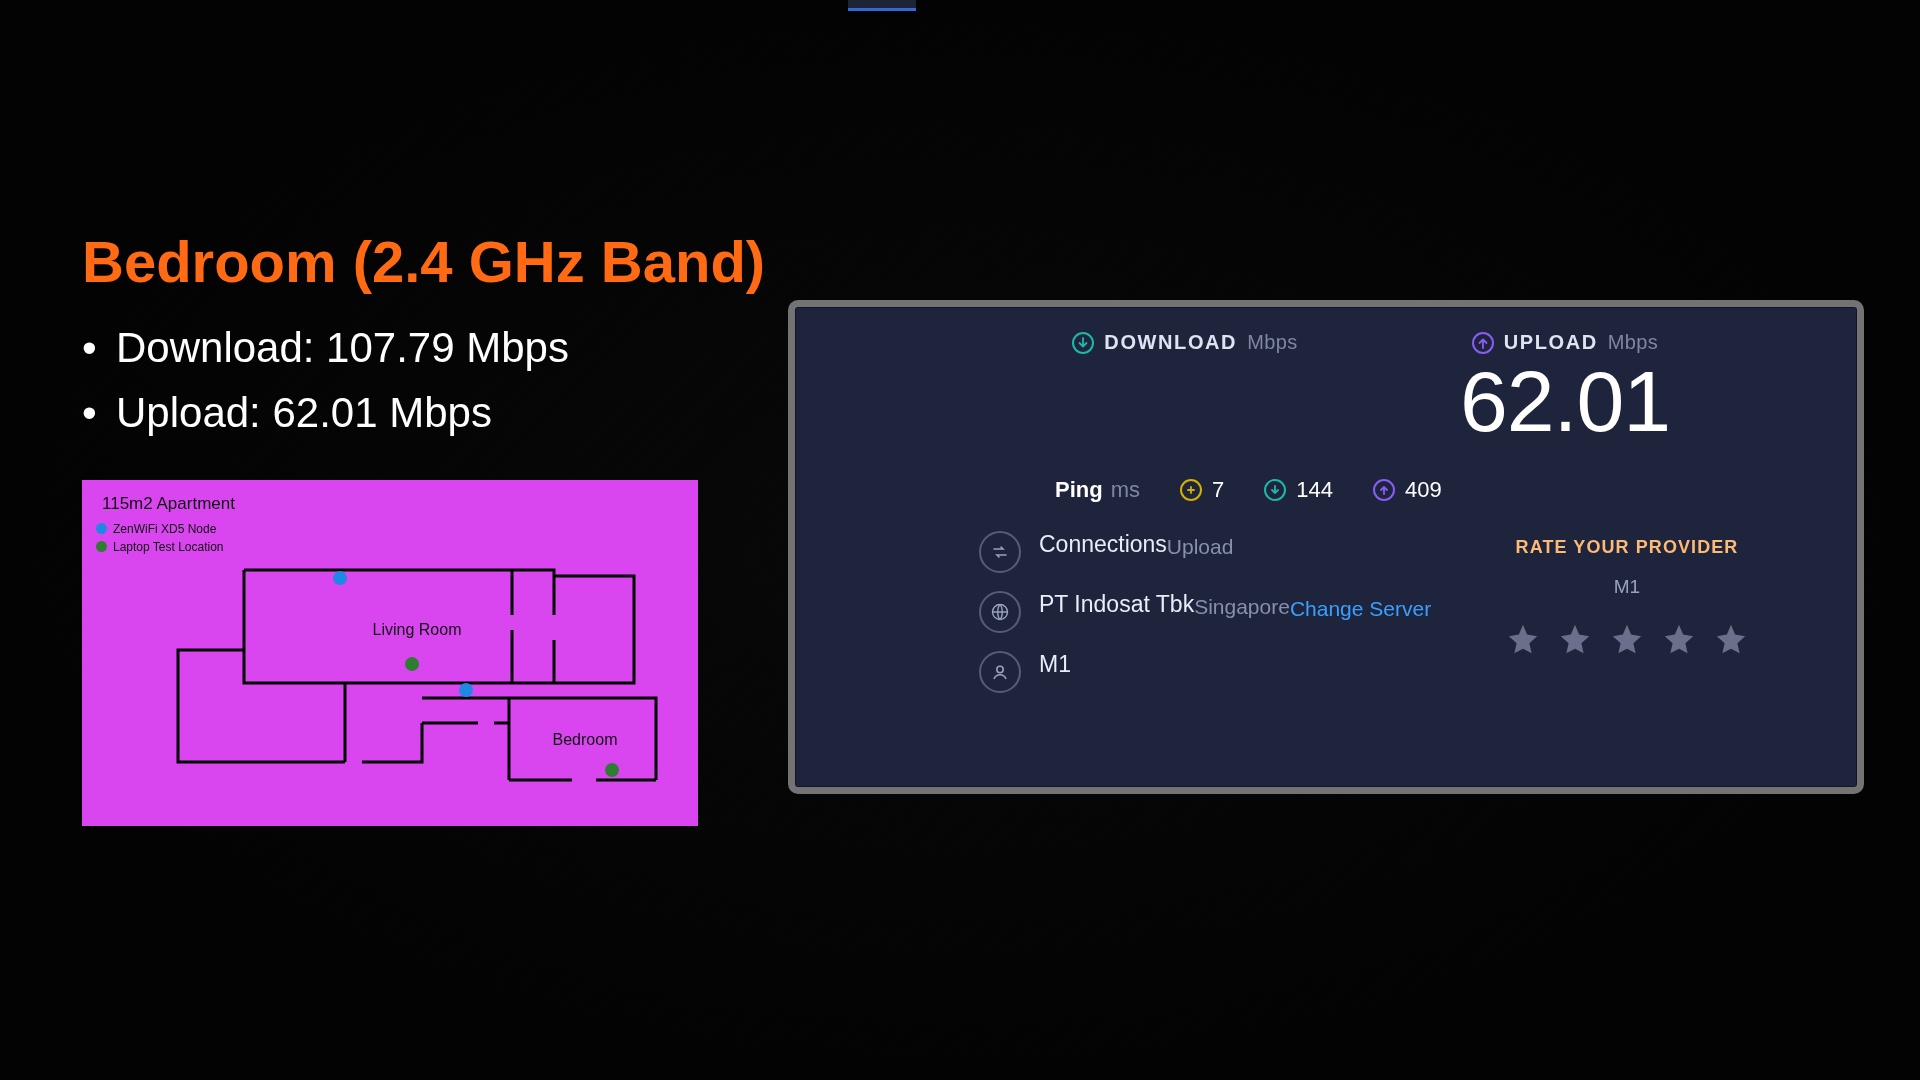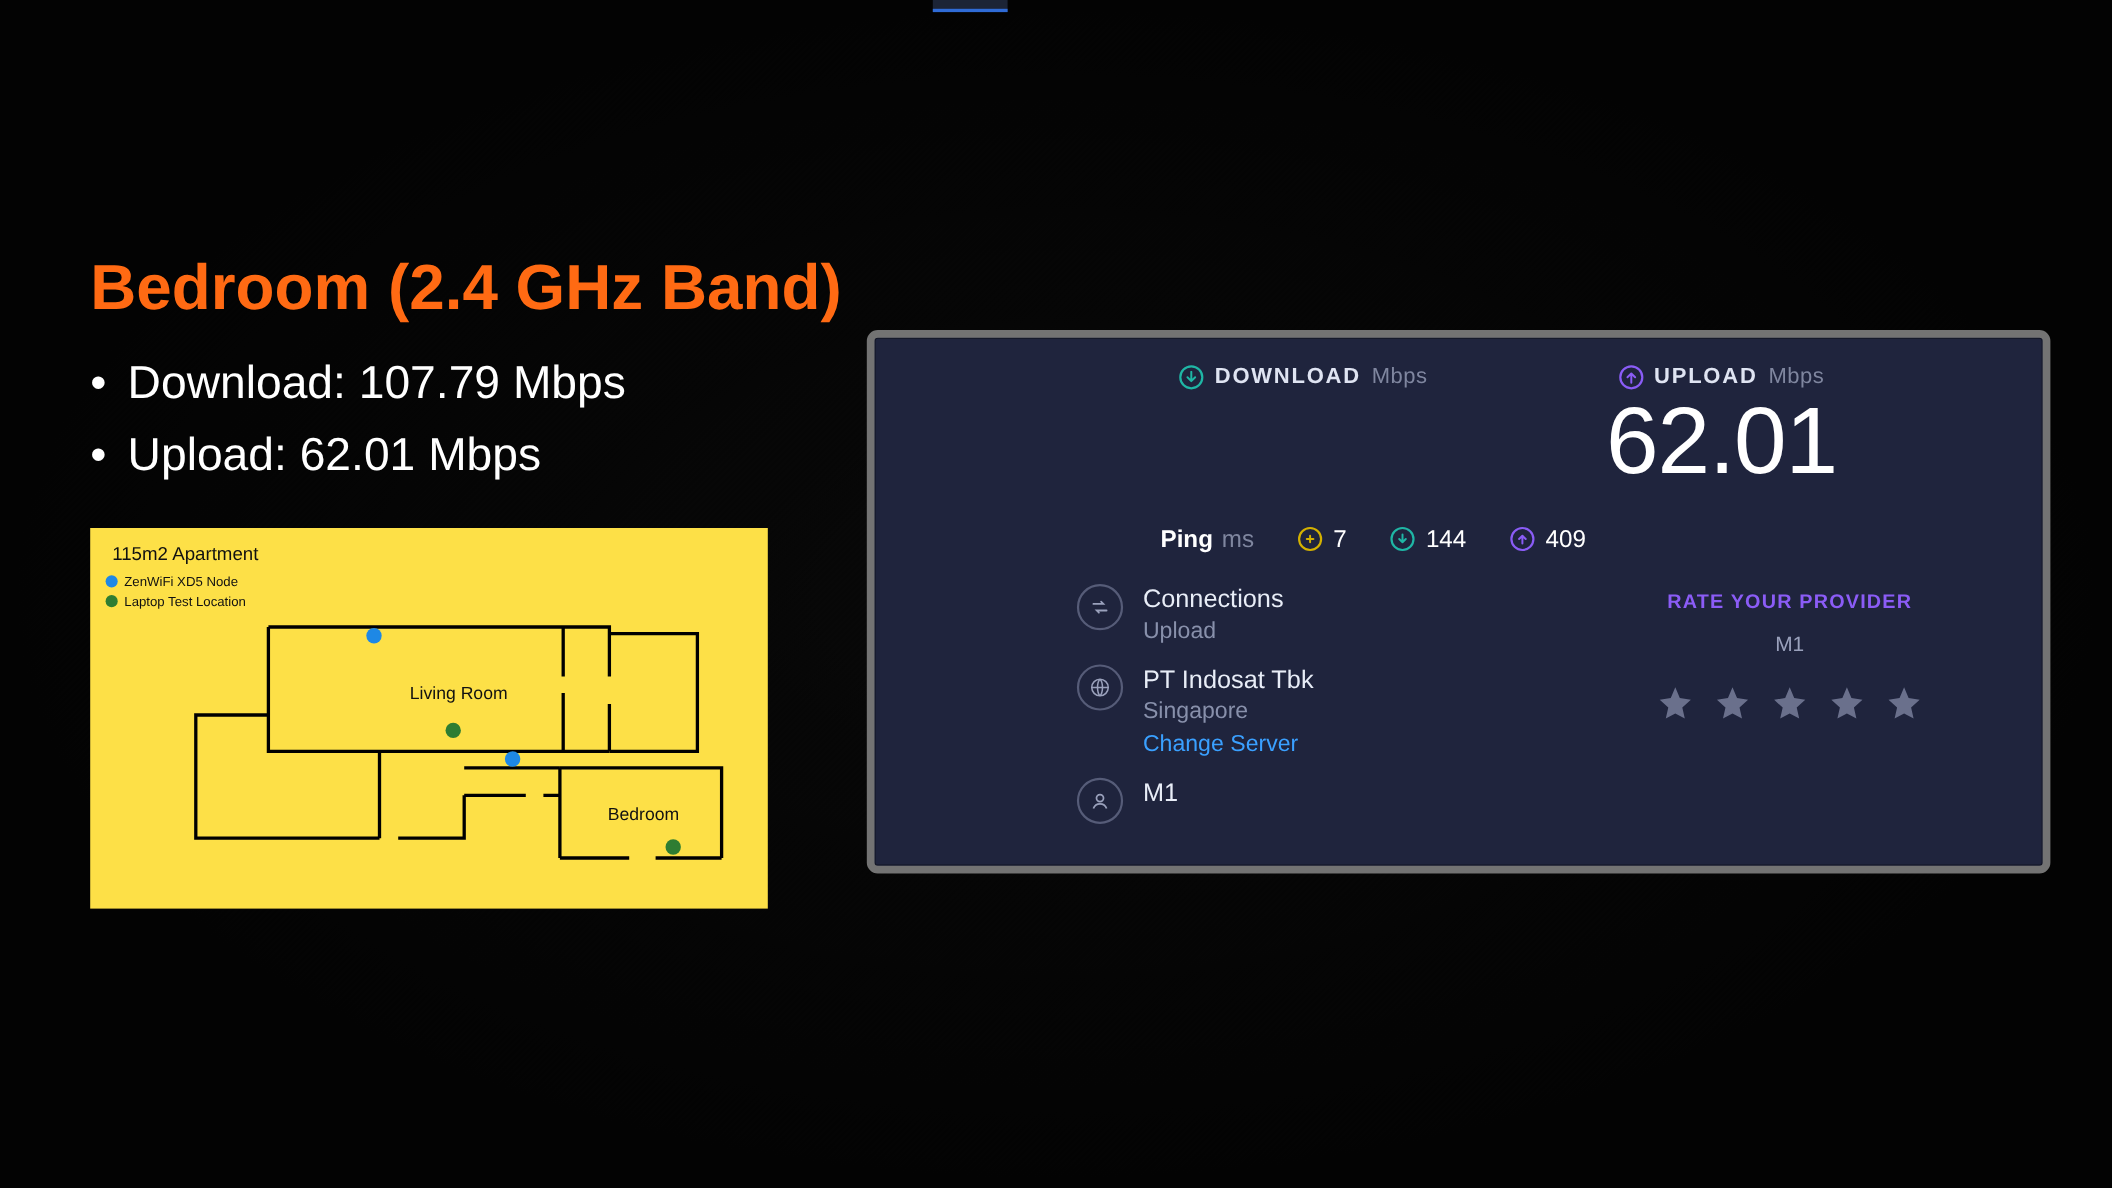--- a/index.html
+++ b/index.html
@@ -5,21 +5,21 @@
   html,body{margin:0;padding:0;width:1920px;height:1080px;background:#121212;overflow:hidden;font-family:"Segoe UI",Arial,Helvetica,sans-serif}
   body{background:repeating-linear-gradient(135deg,#1b1b1b 0px,#1b1b1b 2px,#181818 2px,#181818 4px),radial-gradient(ellipse at center,#2a2a2a 0%,#0e0e0e 75%);background-blend-mode:overlay;color:#fff;position:relative}
   
   .top-tab{position:absolute;left:848px;top:-2px;width:68px;height:10px;border-bottom:3px solid #2f6bd6;background:#1c2436}
   
   .slide-title{position:absolute;left:82px;top:230px;font-size:58px;font-weight:700;color:#ff6a13;line-height:1.1}
   .slide-bullets{position:absolute;left:82px;top:315px;font-size:42px;color:#fff;line-height:1.55}
   .slide-bullets .row{white-space:nowrap}
   .slide-bullets .row::before{content:"•";display:inline-block;width:34px}
   
-  .plan-card{position:absolute;left:82px;top:480px;width:616px;height:346px;background:#fde047;color:#000;box-sizing:border-box}
+  .plan-card{position:absolute;left:82px;top:480px;width:616px;height:346px;background:#d946ef;color:#000;box-sizing:border-box}
   .plan-title{position:absolute;left:20px;top:14px;font-size:17px;font-weight:400;color:#111}
   .legend{position:absolute;left:14px;top:40px;font-size:12px;line-height:18px;color:#111}
   .legend .dot{display:inline-block;width:11px;height:11px;border-radius:50%;margin-right:6px;vertical-align:-1px}
   .dot-blue{background:#1e88e5}
   .dot-green{background:#2e7d32}
   .plan-svg{position:absolute;left:0;top:0}
   .plan-room-label{font-family:inherit;font-size:16px;fill:#111}
   
   .speed-card{position:absolute;left:788px;top:300px;width:1062px;height:480px;border-radius:10px;background:#1f243d;border:7px solid #737373;box-shadow:0 0 0 1px rgba(0,0,0,.4) inset;color:#c8cde0}
   .metrics{position:absolute;left:260px;top:24px;display:flex;gap:120px}
@@ -38,27 +38,27 @@
   .chip .ic{width:22px;height:22px;border-radius:50%;display:inline-flex;align-items:center;justify-content:center;box-sizing:border-box}
   .ic-idle{border:2px solid #d4b100;color:#d4b100}
   .ic-down{border:2px solid #1fb6a5;color:#1fb6a5}
   .ic-up{border:2px solid #8a5cf6;color:#8a5cf6}
   
   .go-btn{position:absolute;left:40px;top:245px;width:120px;height:120px;border-radius:50%;background:transparent;display:flex;align-items:center;justify-content:center;color:#e8edf7;font-weight:700;font-size:28px;letter-spacing:.06em;border:2px solid #2aa39a;box-shadow:inset 0 0 0 1px rgba(255,255,255,.03)}
   
   .info-list{position:absolute;left:184px;top:224px;display:flex;flex-direction:column;gap:18px}
   .info-item{display:flex;gap:18px;align-items:flex-start}
   .info-icon{width:38px;height:38px;border-radius:50%;border:2px solid #565c78;color:#9aa1bc;display:flex;align-items:center;justify-content:center;flex:0 0 38px}
-  .info-lines{display:flex;flex-direction:column}
+  .info-lines{display:flex;flex-direction:row}
   .info-title{font-size:23px;color:#e8edf7}
   .info-sub{font-size:21px;color:#8890ab;margin-top:4px}
   .info-link{font-size:21px;color:#3aa0ff;margin-top:6px;cursor:pointer}
   
   .rate-block{position:absolute;right:70px;top:230px;width:320px;text-align:center}
-  .rate-title{color:#8b5cf6;font-weight:700;letter-spacing:.06em;font-size:18px}
+  .rate-title{color:#fdba74;font-weight:700;letter-spacing:.06em;font-size:18px}
   .rate-name{margin-top:18px;color:#9aa1bc;font-size:19px}
   .stars{margin-top:24px;display:flex;justify-content:center;gap:18px}
   .star{width:34px;height:34px;color:#6a708c;cursor:pointer}
   svg{display:block}
 </style>
 </head>
 <body>
 
 <div class="top-tab"></div>
 

